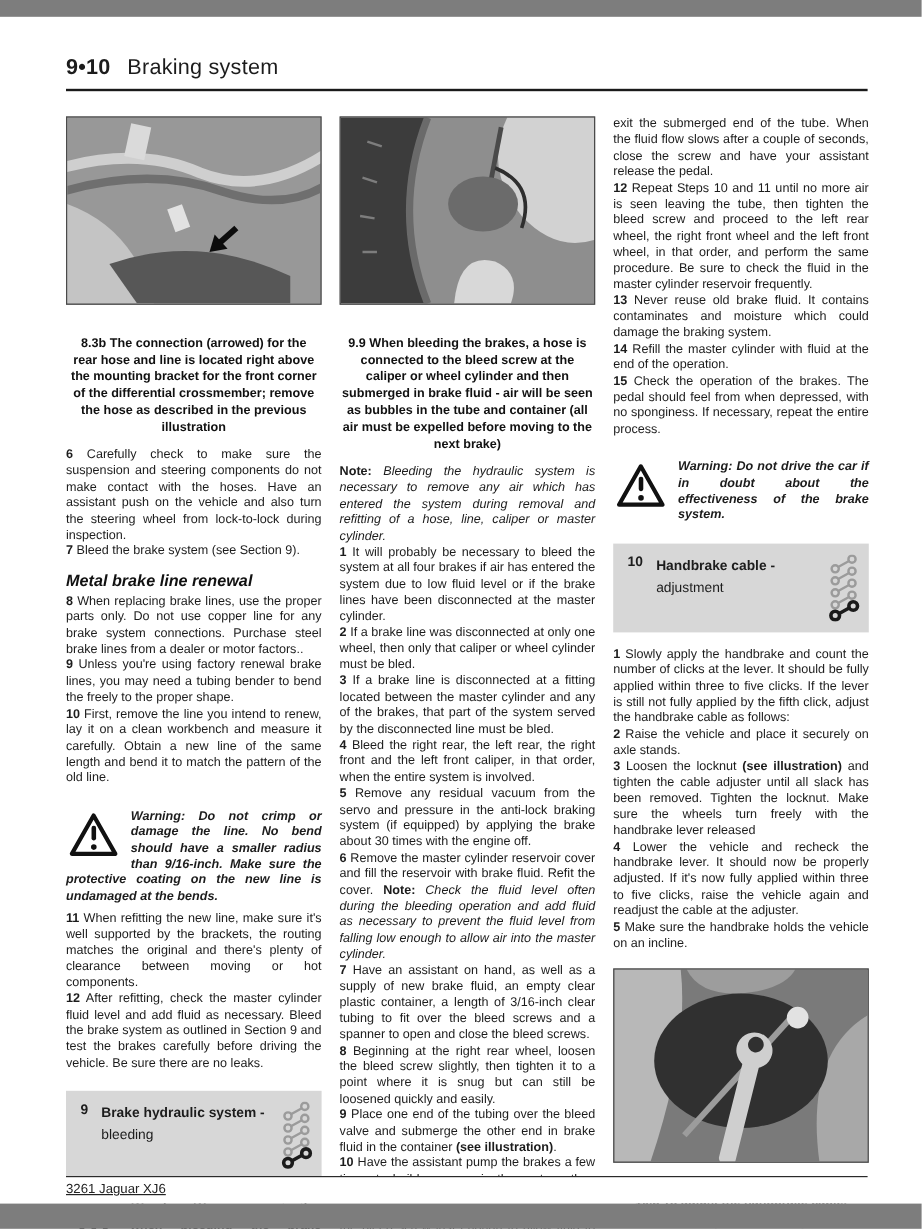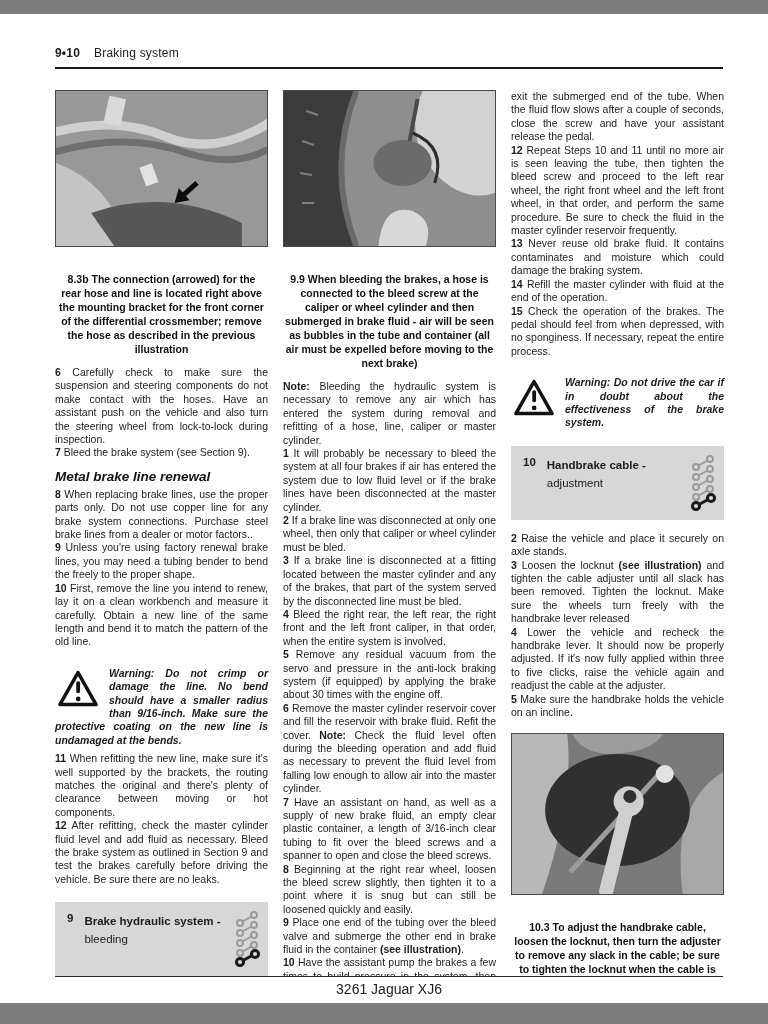--- a/index.html
+++ b/index.html
@@ -1,42 +1,42 @@
 <!DOCTYPE html>
 <html><head>
 <meta charset="utf-8">
 <style>
   html,body{margin:0;padding:0;width:768px;height:1024px;background:#fff;overflow:hidden;
     font-family:"Liberation Sans",sans-serif;color:#1c1c1c;}
   .top-bar{position:absolute;top:0;left:0;width:768px;height:14px;background:#7d7d7d;}
   .bottom-bar{position:absolute;bottom:0;left:0;width:768px;height:21px;background:#7d7d7d;}
   .page-inner{position:absolute;left:55px;top:0;width:668px;}
-  .header-row{margin-top:46px;font-size:12px;letter-spacing:.2px;}
+  .header-row{margin-top:46px;font-size:18px;letter-spacing:.2px;}
   .header-row .pagenum{font-weight:bold;margin-right:14px;}
   .header-rule{border:none;border-top:2px solid #1a1a1a;margin:7px 0 0 0;}
   .columns{display:flex;gap:15px;margin-top:21px;}
   .col{width:213px;flex:0 0 213px;}
   .photo-frame{border:1px solid #4a4a4a;height:155px;overflow:hidden;background:#999;}
   .photo-frame svg{display:block;width:100%;height:100%;}
   .photo-caption{font-weight:bold;font-size:10.5px;line-height:14px;text-align:center;margin:25px 2px 10px 2px;color:#111;}
   .para{font-size:10.5px;line-height:13.4px;text-align:justify;margin:0;}
   .pnum{font-weight:bold;}
   .subheading{font-weight:bold;font-style:italic;font-size:13.5px;margin:9px 0 4px 0;color:#111;}
   .warning-block{margin:18px 0 5px 0;font-size:10.5px;line-height:13.4px;font-weight:bold;font-style:italic;text-align:justify;}
   .warn-tri{float:left;width:42px;height:38px;margin:3px 10px 3px 2px;}
   .note-label{font-weight:bold;}
-  .note-text{}
+  .note-text{font-style:italic;}
   .section-box{background:#d7d7d7;display:flex;align-items:flex-start;padding:9px 7px 9px 5px;margin:16px 0 12px 0;min-height:50px;}
   .section-num{font-weight:bold;font-size:11.5px;margin:1px 11px 0 7px;}
   .section-title{font-weight:bold;font-size:11.5px;line-height:15px;}
   .section-subtitle{font-size:11.5px;line-height:15px;}
   .spanner-svg{margin-left:auto;width:27px;height:56px;flex:0 0 27px;}
   .footer{position:absolute;left:55px;bottom:21px;width:668px;background:#fff;}
   .footer-rule{border:none;border-top:1px solid #2a2a2a;margin:0;}
-  .footer-text{text-align:center;font-size:14px;padding:4px 0 6px 0;color:#222;}
+  .footer-text{text-align:left;font-size:11px;padding:4px 0 6px 0;color:#222;text-decoration:underline;}
   .clearfix::after{content:"";display:block;clear:both;}
 </style>
 </head>
 <body>
 
 <div class="top-bar"></div>
 
 <div class="page-inner">
 
   <div class="header-row">
@@ -219,20 +219,21 @@
               </g>
           </g>
           <g fill="none" stroke="#1b1b1b" stroke-width="3">
             <circle cx="6" cy="51" r="3.6"></circle>
               <circle cx="21" cy="43" r="3.6"></circle>
               <line x1="9" y1="49.5" x2="18" y2="44.5"></line>
           </g>
         </svg>
       </div>
 
+      <p class="para"><b class="pnum">1</b> <span>Slowly apply the handbrake and count the number of clicks at the lever. It should be fully applied within three to five clicks. If the lever is still not fully applied by the fifth click, adjust the handbrake cable as follows:</span></p>
       <p class="para"><b class="pnum">2</b> <span>Raise the vehicle and place it securely on axle stands.</span></p>
       <p class="para"><b class="pnum">3</b> <span>Loosen the locknut</span> <b>(see illustration)</b> <span>and tighten the cable adjuster until all slack has been removed. Tighten the locknut. Make sure the wheels turn freely with the handbrake lever released</span></p>
       <p class="para"><b class="pnum">4</b> <span>Lower the vehicle and recheck the handbrake lever. It should now be properly adjusted. If it's now fully applied within three to five clicks, raise the vehicle again and readjust the cable at the adjuster.</span></p>
       <p class="para"><b class="pnum">5</b> <span>Make sure the handbrake holds the vehicle on an incline.</span></p>
 
       <div class="photo-frame" style="height:160px;margin-top:14px;">
         <svg viewBox="0 0 210 160" preserveAspectRatio="none">
           <rect width="210" height="160" fill="#7a7a7a"></rect>
           <path d="M0 0 H55 Q62 64 30 160 H0 Z" fill="#b8b8b8"></path>
           <path d="M210 38 Q158 70 170 160 H210 Z" fill="#a8a8a8"></path>

